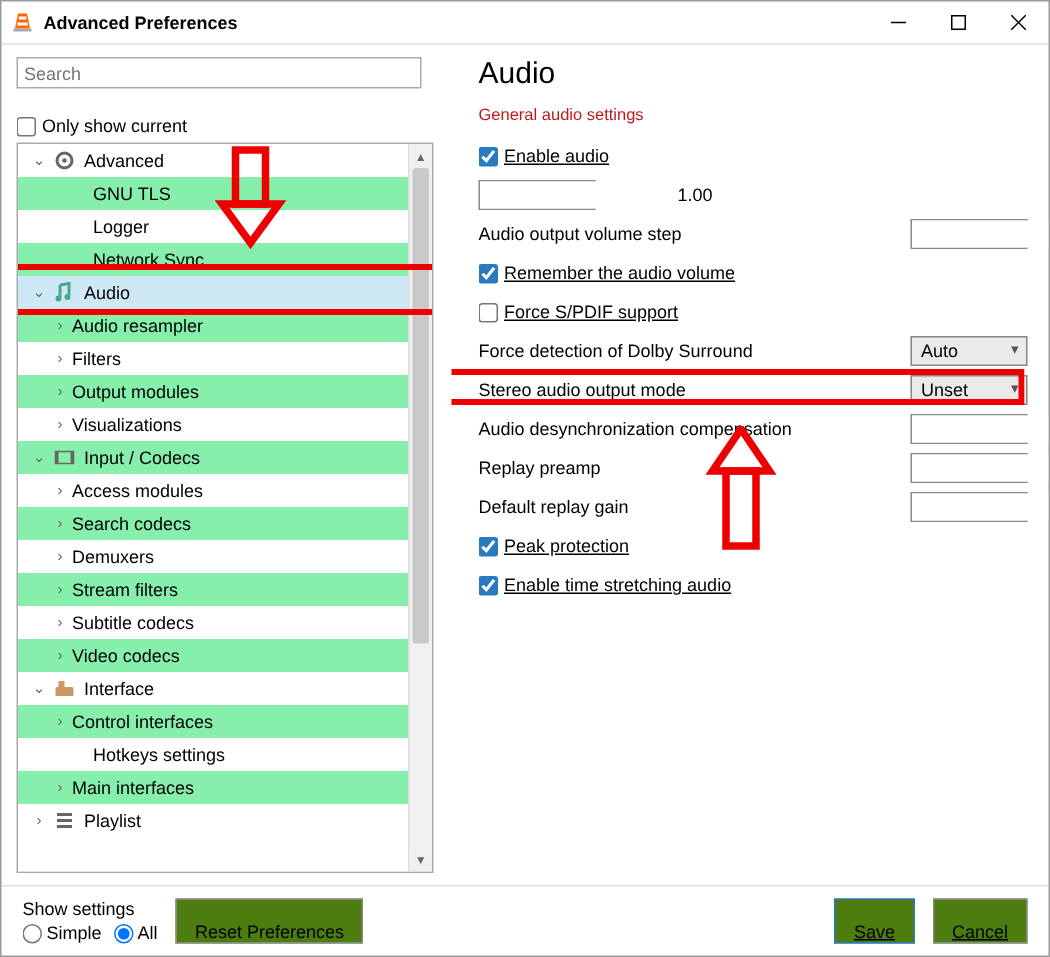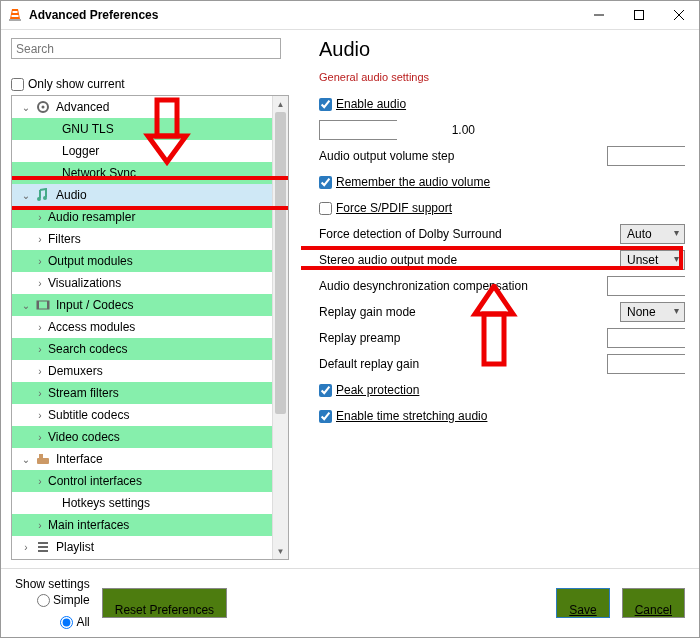--- a/index.html
+++ b/index.html
@@ -29,25 +29,25 @@
   .right-pane { flex: 1; padding: 8px 14px 8px 18px; display: flex; flex-direction: column; overflow: hidden; }
   .right-pane h1 { font-size: 20px; font-weight: 400; margin-bottom: 10px; }
   .right-pane h2 { font-size: 11px; font-weight: 400; color: #b91c1c; margin-bottom: 10px; }
   .settings { display: flex; flex-direction: column; gap: 4px; }
   .setting-row { display: flex; align-items: center; height: 22px; }
   .setting-row .lbl { flex: 1; }
   .setting-row .ck { display: flex; align-items: flex-end; gap: 4px; text-decoration: underline; }
   .setting-row .ck input { width: 13px; height: 13px; accent-color: #2a7abf; }
   .spinner { width: 78px; height: 20px; border: 1px solid #888; display: flex; background: #fff; }
   .spinner input { flex: 1; border: none; text-align: right; padding-right: 4px; font-size: 12px; outline: none; }
-  .dropdown { width: 65px; height: 20px; border: 1px solid #888; background: #eaeaea; display: flex; align-items: center; padding: 0 9px 0 6px; position: relative; }
+  .dropdown { width: 78px; height: 20px; border: 1px solid #888; background: #eaeaea; display: flex; align-items: center; padding: 0 9px 0 6px; position: relative; }
   .dropdown:after { content: "▾"; position: absolute; right: 5px; top: 2px; font-size: 10px; color: #555; }
   .footer { border-top: 1px solid #ddd; padding: 8px 14px; display: flex; align-items: center; gap: 12px; }
   .footer .show-settings { display: flex; flex-direction: column; gap: 2px; }
-  .footer .radios { display: flex; align-items: flex-end; gap: 8px; flex-direction: column; }
+  .footer .radios { display: flex; align-items: flex-end; gap: 8px; }
   .footer .radios label { display: flex; align-items: center; gap: 3px; }
   .footer .btn { height: 22px; padding: 14px 12px; border: 1px solid #888; background: #4d7c0f; }
   .footer .btn.primary { border: 1px solid #2a7abf; }
   .footer .spacer { flex: 1; }
   
   .anno { position: absolute; pointer-events: none; }
 </style>
 </head>
 <body>
 
@@ -266,26 +266,20 @@
         <div class="setting-row">
           <span class="lbl">Stereo audio output mode</span>
           <div class="dropdown">
             <span>Unset</span>
           </div>
         </div>
         <div class="setting-row">
           <span class="lbl">Audio desynchronization compensation</span>
           <div class="spinner">
             <input value="0" style="">
-          </div>
-        </div>
-        <div class="setting-row">
-          <span class="lbl">Replay gain mode</span>
-          <div class="dropdown">
-            <span>None</span>
           </div>
         </div>
         <div class="setting-row">
           <span class="lbl">Replay preamp</span>
           <div class="spinner">
             <input value="0.00" style="">
           </div>
         </div>
         <div class="setting-row">
           <span class="lbl">Default replay gain</span>

